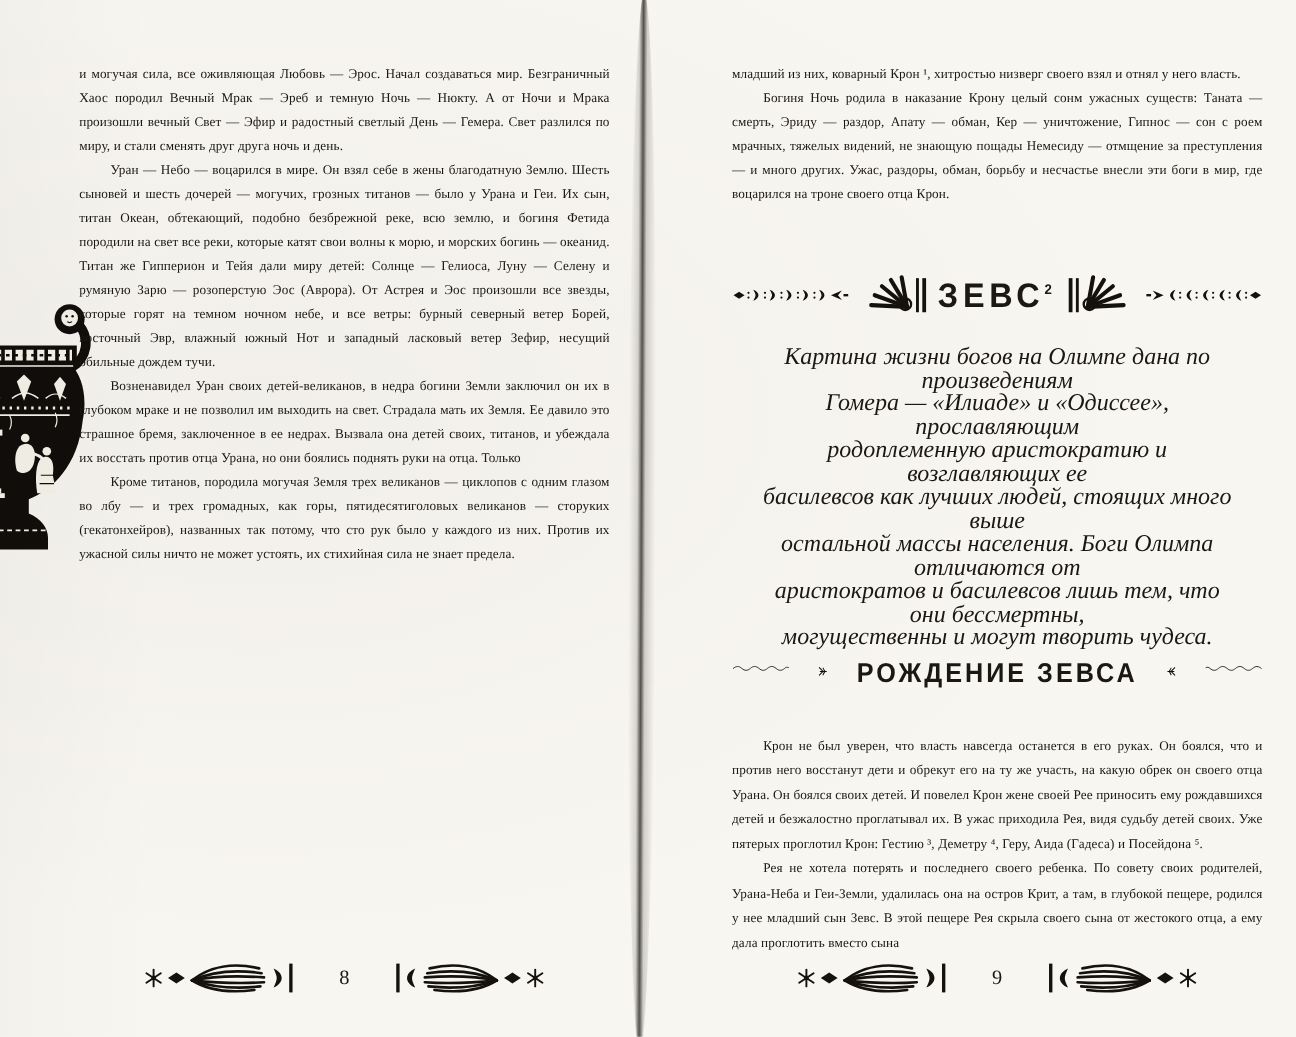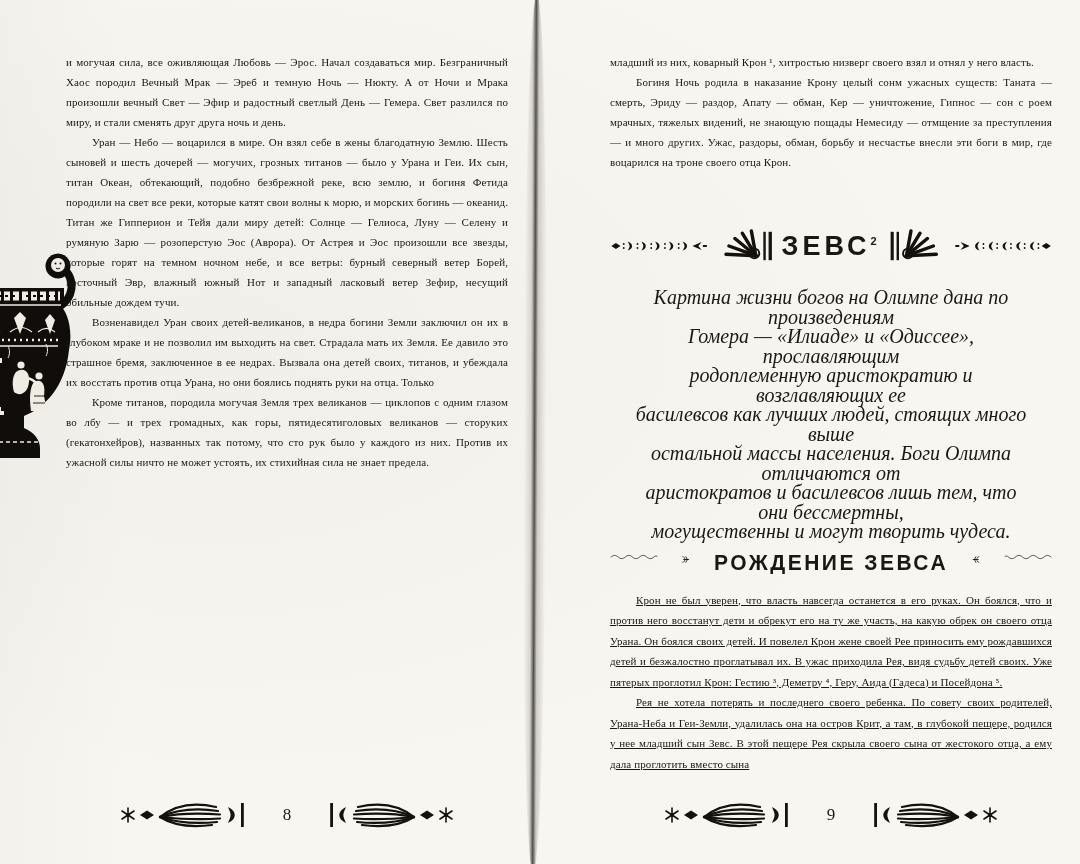--- a/index.html
+++ b/index.html
@@ -74,21 +74,21 @@
   .section-heading{
     margin-top:8px;
     display:flex;align-items:flex-start;justify-content:center;gap:24px;
     height:32px;
   }
   .section-title{
     font-family:"Liberation Sans","DejaVu Sans",sans-serif;
     font-weight:700;font-size:21px;letter-spacing:2.5px;
     white-space:nowrap;transform:scaleY(1.08);
   }
-  .body-paragraphs{margin-top:8px;text-decoration:underline;}
+  .body-paragraphs{margin-top:30px;}
 
   
   .footer{
     position:absolute;top:800px;width:442px;
     display:flex;align-items:center;justify-content:center;gap:13px;
   }
   .footer-left{left:66px;}
   .footer-right{left:610px;}
   .page-number{font-size:17px;}
 

